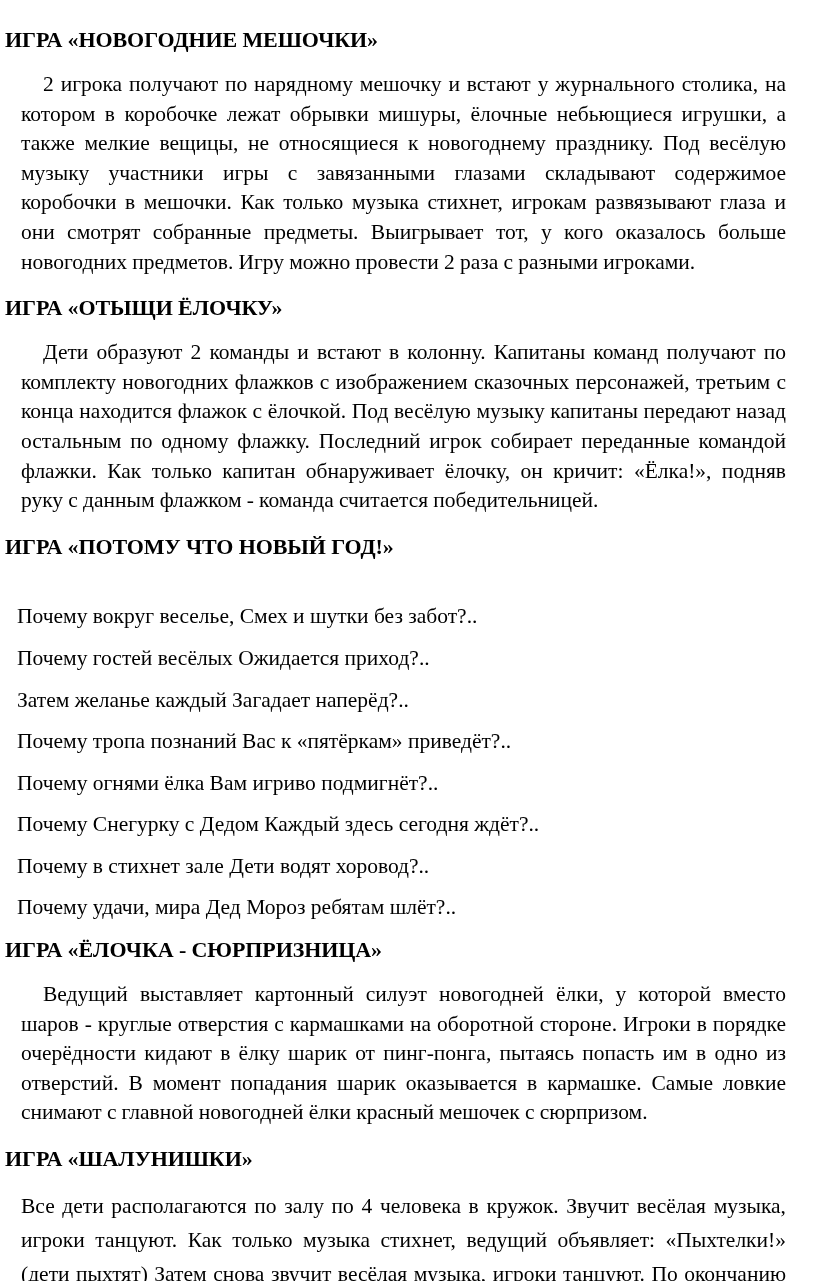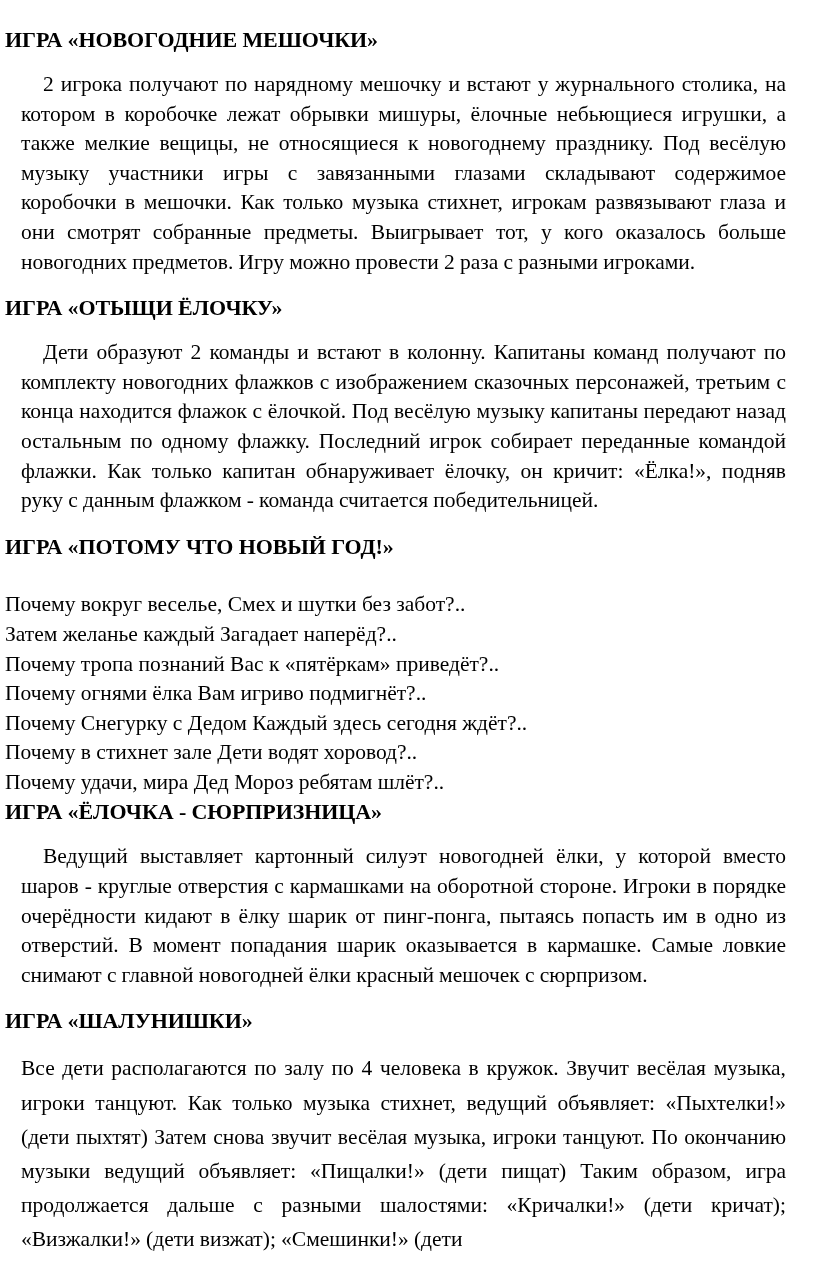--- a/index.html
+++ b/index.html
@@ -52,21 +52,21 @@
     text-align: justify;
   }
   ul.question-list {
     list-style: none;
     margin: 0;
     padding: 0;
   }
   ul.question-list li {
     font-size: 21.5px;
     line-height: 29.6px;
-    margin: 0;
+    margin: 12px;
     padding: 0;
     text-align: left;
     white-space: nowrap;
   }
   .spacer-line {
     height: 29.6px;
     font-size: 21.5px;
     line-height: 29.6px;
   }
 </style>
@@ -86,20 +86,21 @@
   </div>
 
   <div class="doc-block">
     <h2 class="game-heading">ИГРА «ПОТОМУ ЧТО НОВЫЙ ГОД!»</h2>
   </div>
 
   <div class="spacer-line">&nbsp;</div>
 
   <ul class="question-list">
     <li>Почему вокруг веселье, Смех и шутки без забот?..</li>
+    <li>Почему гостей весёлых Ожидается приход?..</li>
     <li>Затем желанье каждый Загадает наперёд?..</li>
     <li>Почему тропа познаний Вас к «пятёркам» приведёт?..</li>
     <li>Почему огнями ёлка Вам игриво подмигнёт?..</li>
     <li>Почему Снегурку с Дедом Каждый здесь сегодня ждёт?..</li>
     <li>Почему в стихнет зале Дети водят хоровод?..</li>
     <li>Почему удачи, мира Дед Мороз ребятам шлёт?..</li>
   </ul>
 
   <div class="doc-block">
     <h2 class="game-heading">ИГРА «ЁЛОЧКА - СЮРПРИЗНИЦА»</h2>

